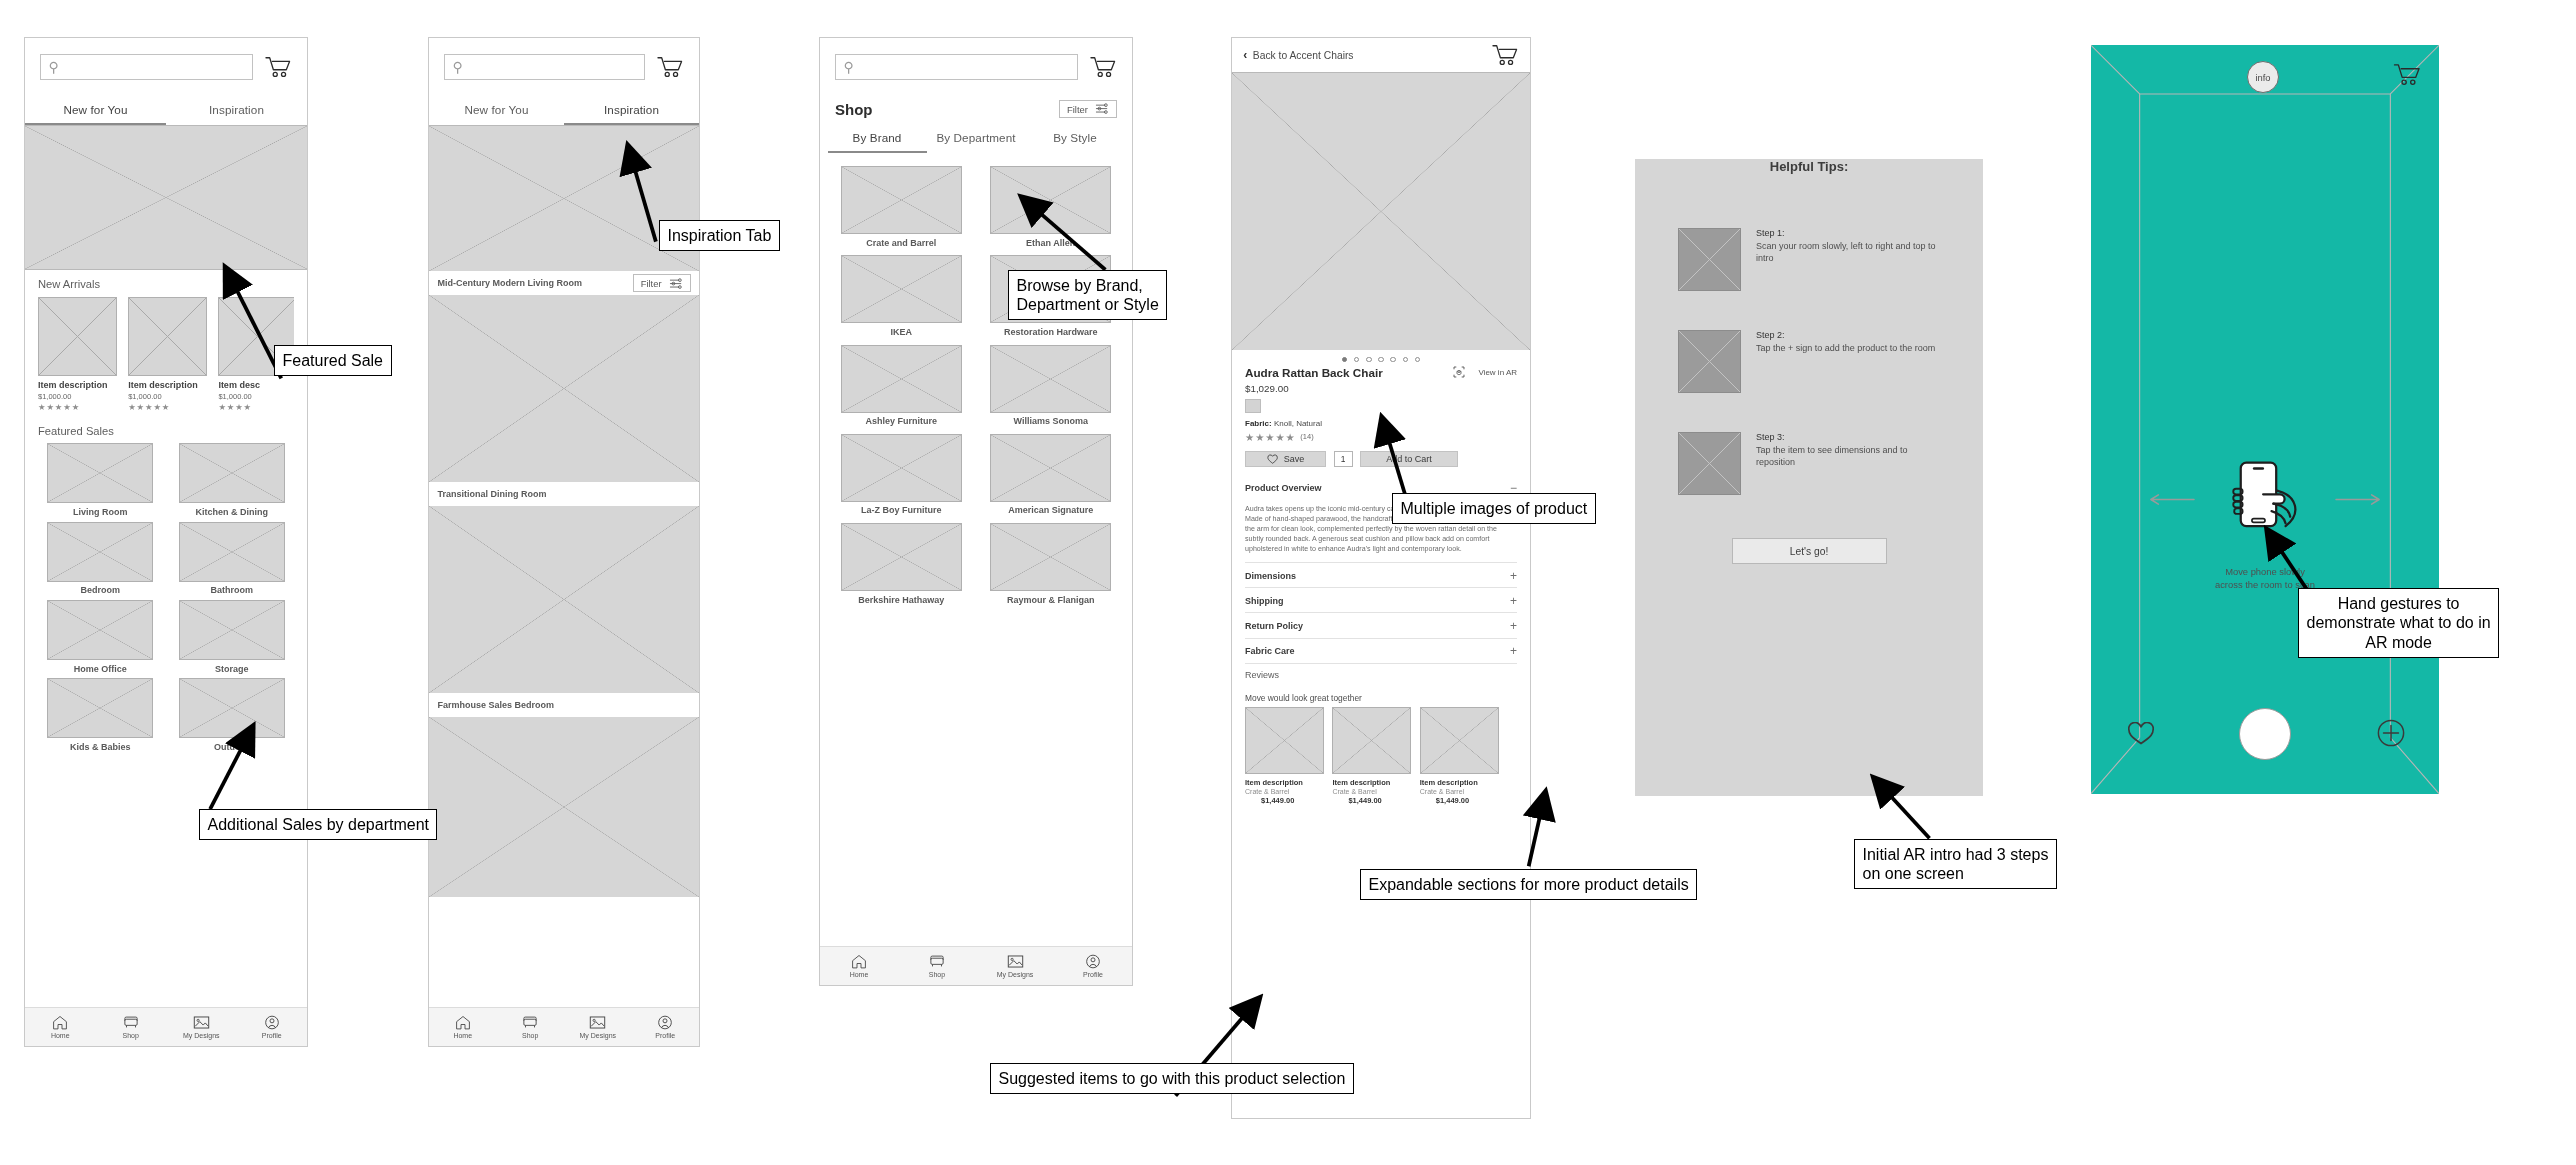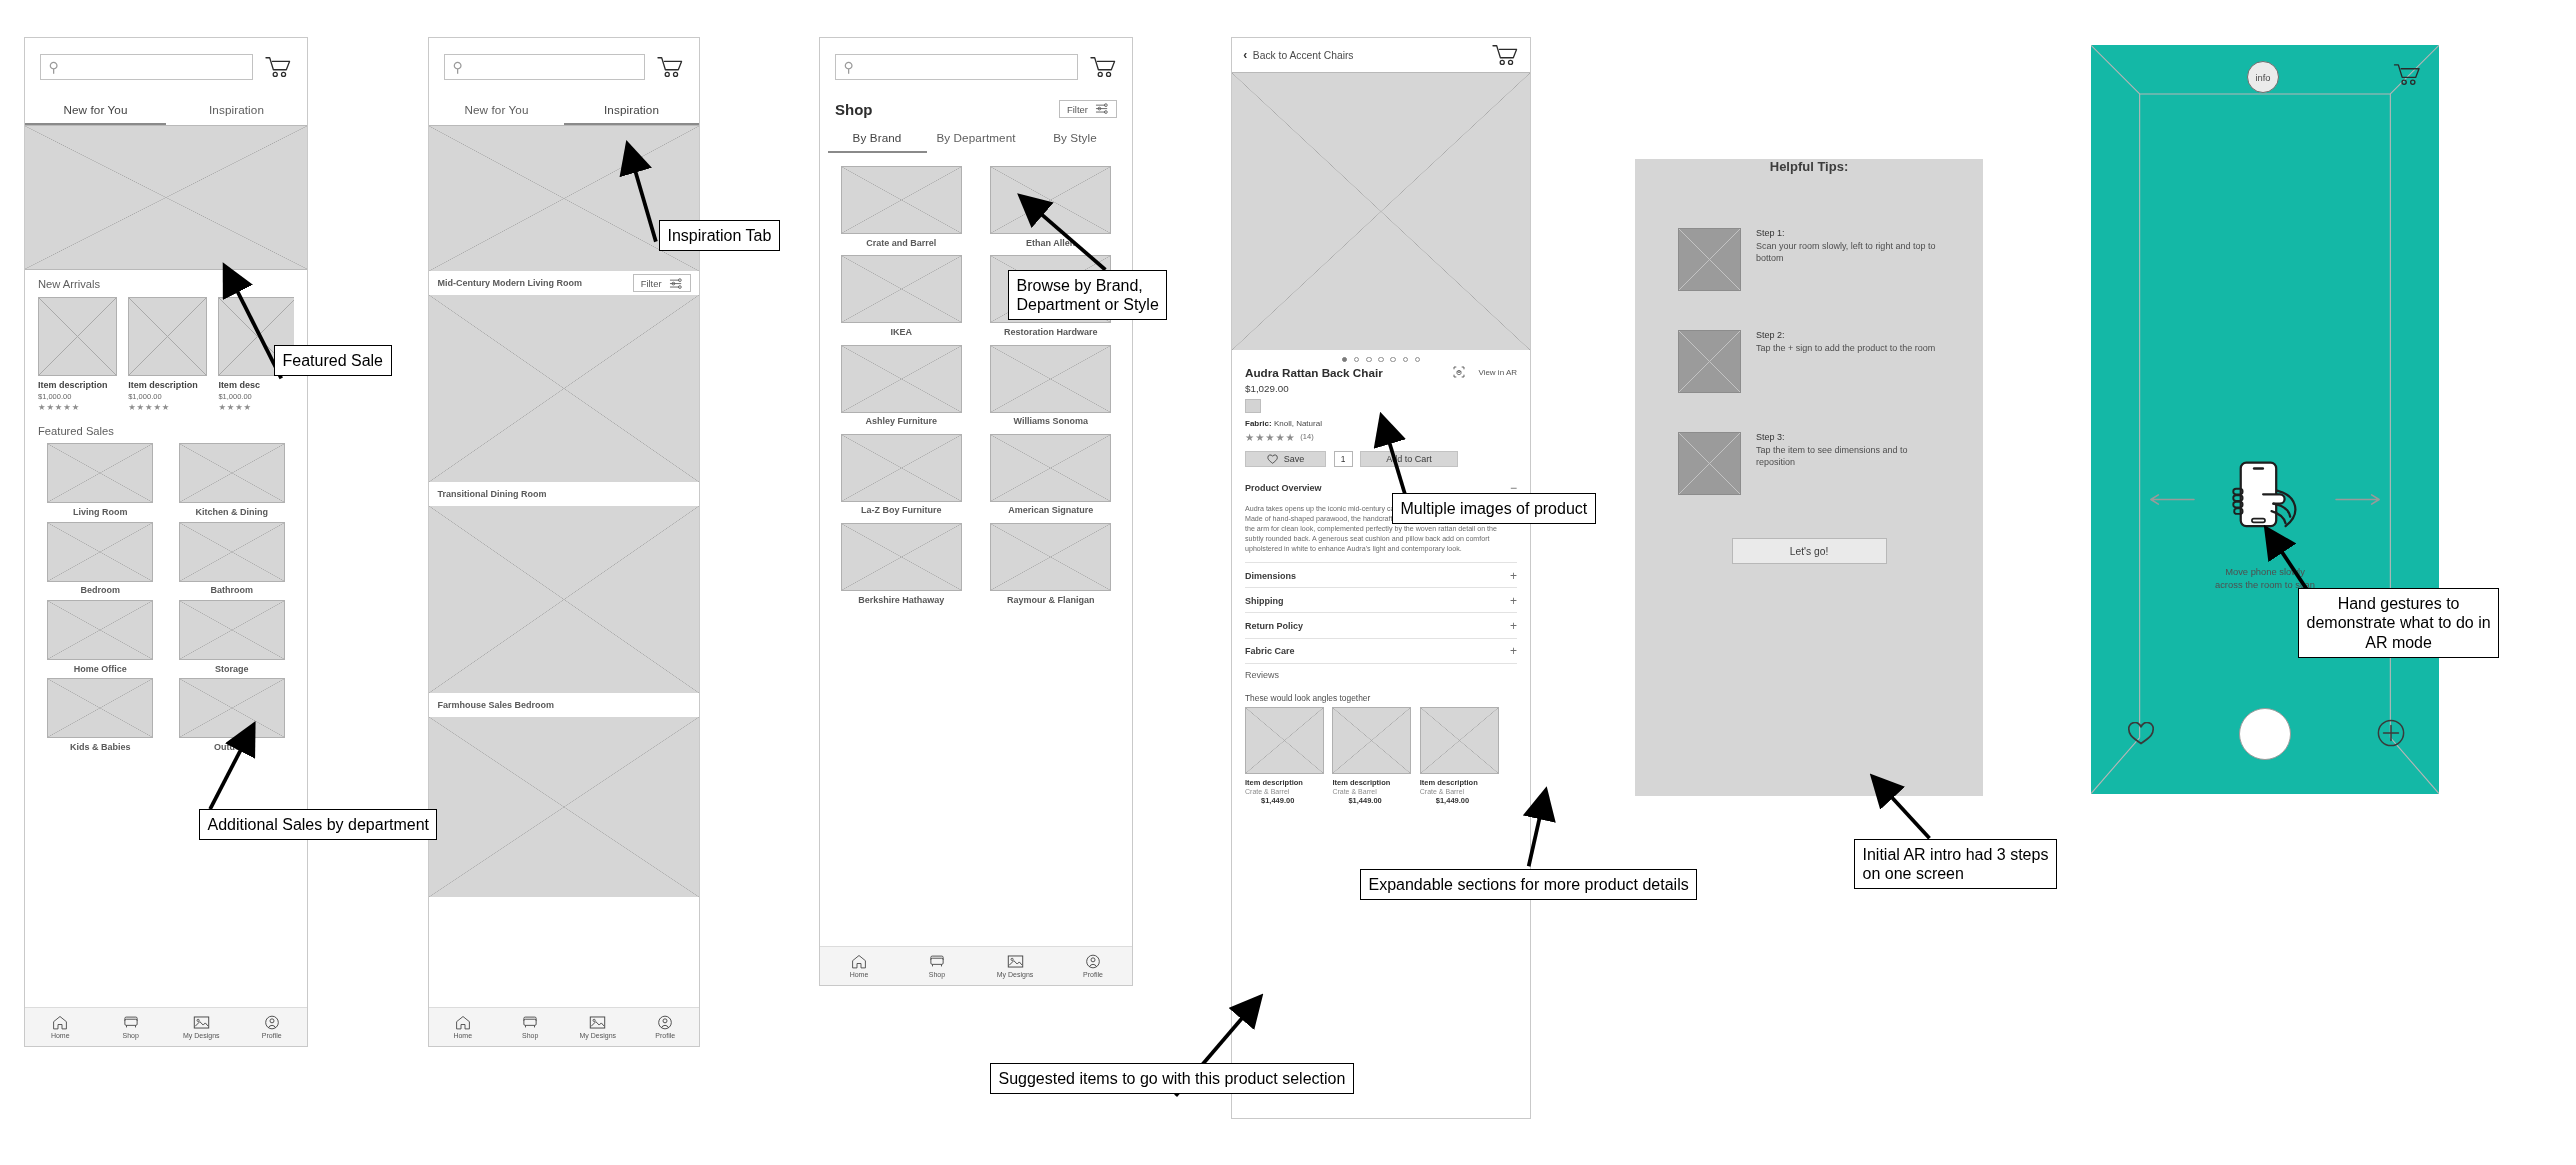--- a/index.html
+++ b/index.html
@@ -529,21 +529,21 @@
         <span class="pm">+</span>
       </div>
       <div class="acc-row">
         <span>Fabric Care</span>
         <span class="pm">+</span>
       </div>
       <div class="acc-row" style="font-weight:normal; color:#5d5d5d;">
         <span>Reviews</span>
       </div>
 
-      <div style="font-size:8.4px; color:#4d4d4d; margin-top:6.6px;">These would look angles together</div>
+      <div style="font-size:8.4px; color:#4d4d4d; margin-top:6.6px;">Move would look great together</div>
       <div style="display:flex; gap:8.4px; margin-top:4.7px; overflow:hidden;">
         <div style="width:79px; flex:none;">
           <div class="xbox" style="width:79px; height:67px;"></div>
           <div class="sugg-name">Item description</div>
           <div class="sugg-brand">Crate &amp; Barrel</div>
           <div class="sugg-price">$1,449.00</div>
         </div>
         <div style="width:79px; flex:none;">
           <div class="xbox" style="width:79px; height:67px;"></div>
           <div class="sugg-name">Item description</div>
@@ -562,21 +562,21 @@
 
   <div class="phone flat" style="left:1635px; top:37px; width:348px; height:759px;">
     <div class="tips-wrap">
       <div class="tips-h" style="margin-top:122px;">Helpful Tips:</div>
 
       <div style="padding:0 43px; margin-top:54px;">
         <div class="tip-row">
           <div class="xbox dark" style="width:63px; height:63px; flex:none;"></div>
           <div>
             <div class="tip-t">Step 1:</div>
-            <div class="tip-d">Scan your room slowly, left to right and top to bottom</div>
+            <div class="tip-d">Scan your room slowly, left to right and top to intro</div>
           </div>
         </div>
         <div class="tip-row" style="margin-top:39px;">
           <div class="xbox dark" style="width:63px; height:63px; flex:none;"></div>
           <div>
             <div class="tip-t">Step 2:</div>
             <div class="tip-d">Tap the + sign to add the product to the room</div>
           </div>
         </div>
         <div class="tip-row" style="margin-top:39px;">

